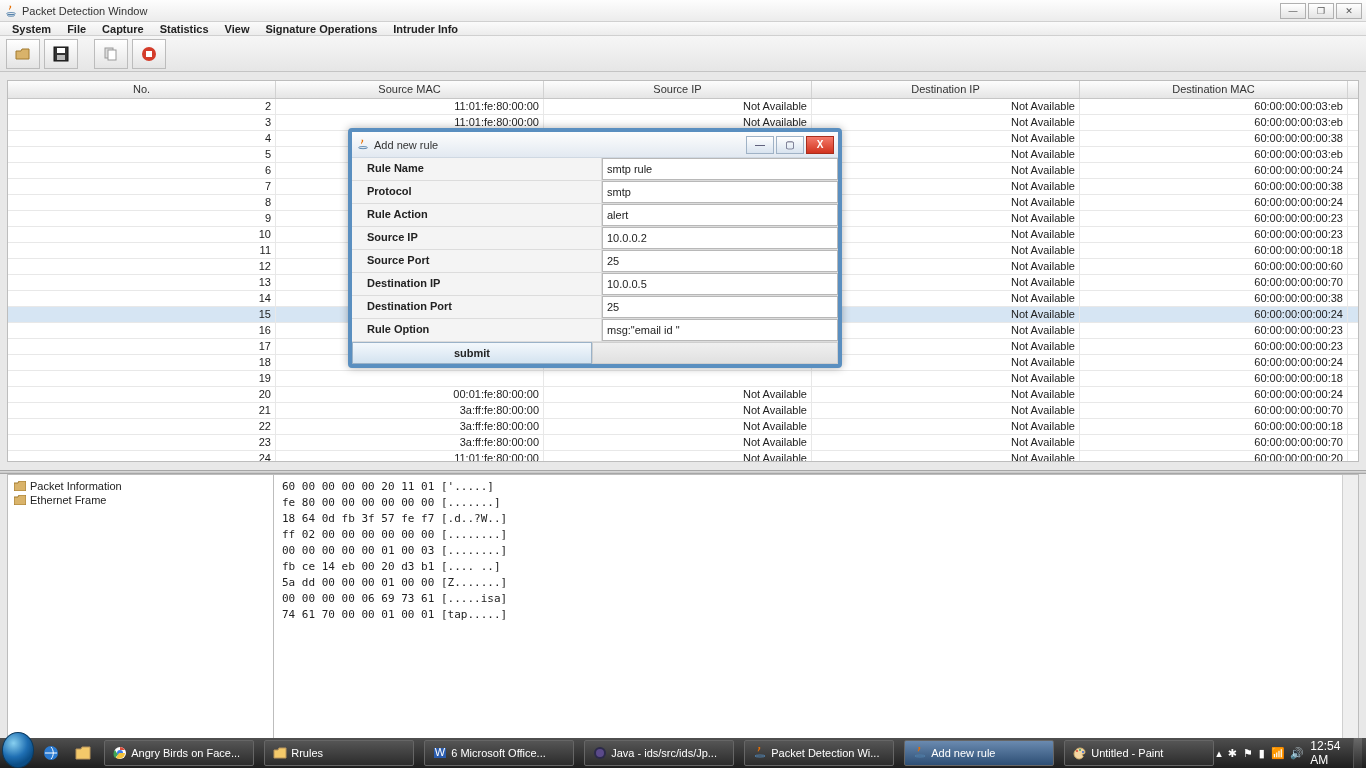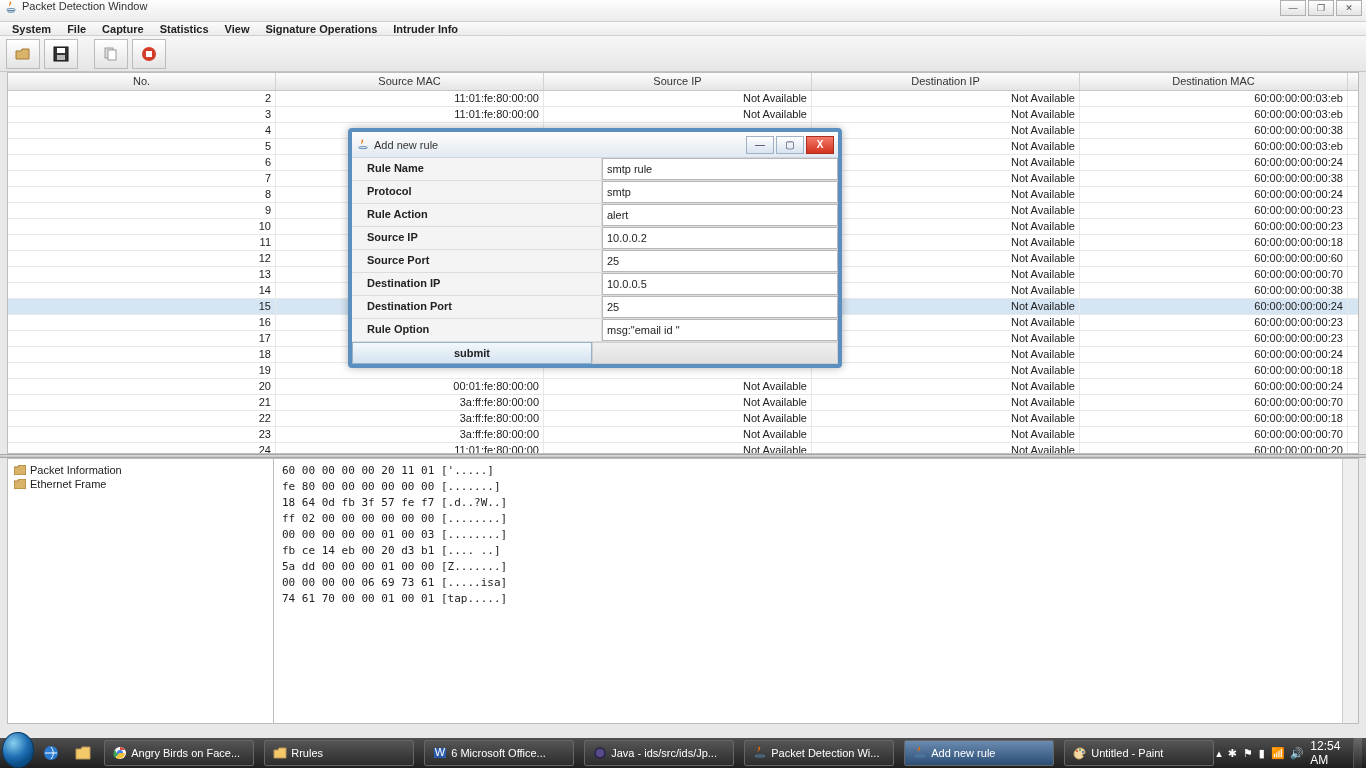--- a/index.html
+++ b/index.html
@@ -1,35 +1,35 @@
 <!DOCTYPE html>
 <html><head>
 <meta charset="utf-8">
 <style>
 * { box-sizing: border-box; margin: 0; padding: 0; font-family: Tahoma, Arial, sans-serif; font-size: 11px; }
 body { background: #e8e8e8; width: 1366px; height: 768px; overflow: hidden; position: relative; }
 
 
-.titlebar { height: 22px; background: linear-gradient(#fdfdfd, #ececec); border-bottom: 1px solid #d0d0d0; display: flex; padding: 0 4px; }
+.titlebar { height: 22px; background: linear-gradient(#fdfdfd, #ececec); border-bottom: 1px solid #d0d0d0; display: flex; align-items: center; padding: 0 4px; }
 .titlebar .java-icon { width: 14px; height: 14px; margin-right: 4px; }
 .titlebar .title { color: #333; }
 .titlebar .spacer { flex: 1; }
 .wbtn { width: 26px; height: 16px; border: 1px solid #b0b0b0; background: linear-gradient(#fff,#e4e4e4); margin-left: 2px; display: flex; align-items: center; justify-content: center; color: #555; font-size: 9px; }
 
 
 .menubar { height: 14px; background: linear-gradient(#fbfbfb,#ececec); border-bottom: 1px solid #d0d0d0; display: flex; align-items: center; padding-left: 4px; }
 .menubar .item { padding: 3px 8px; color: #222; font-weight: bold; }
 
 
 .toolbar { height: 36px; background: linear-gradient(#f6f6f6,#e6e6e6); border-bottom: 1px solid #c4c4c4; display:flex; align-items:center; padding-left:6px; gap:4px;}
 .tbtn { width: 34px; height: 30px; border:1px solid #bcbcbc; background:linear-gradient(#fff,#e4e4e4); display:flex; align-items:center; justify-content:center; }
 .tbtn svg { width:18px; height:18px; }
 
 
-.table-wrap { width: 1352px; margin: 0 auto; height: 382px; overflow: hidden; background:#fff; border:1px solid #bdbdbd; position:relative; }
+.table-wrap { width: 1352px; margin: 8px auto; height: 382px; overflow: hidden; background:#fff; border:1px solid #bdbdbd; position:relative; }
 .thead { display:flex; background:linear-gradient(#fdfdfd,#e5e5e5); border-bottom:1px solid #c6c6c6; height:18px; }
 .th { border-right:1px solid #d2d2d2; text-align:center; line-height:17px; color:#333; }
 .tbody { position:absolute; top:18px; bottom:0; left:0; right:0; overflow:hidden; }
 .row { display:flex; height:16px; border-bottom:1px solid #e8e8e8; }
 .row.sel { background:#d6e5f3; }
 .td { border-right:1px solid #e8e8e8; padding-right:4px; text-align:right; line-height:15px; color:#222; overflow:hidden; white-space:nowrap; }
 
 .c0{width:268px;} .c1{width:268px;} .c2{width:268px;} .c3{width:268px;} .c4{width:268px;}
 
 

